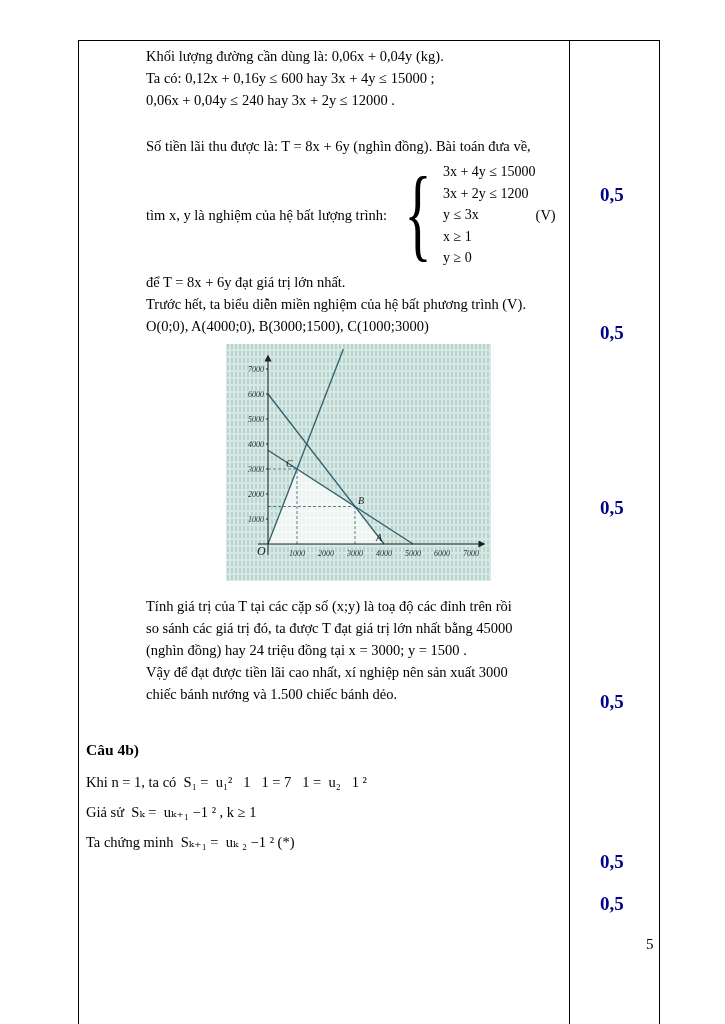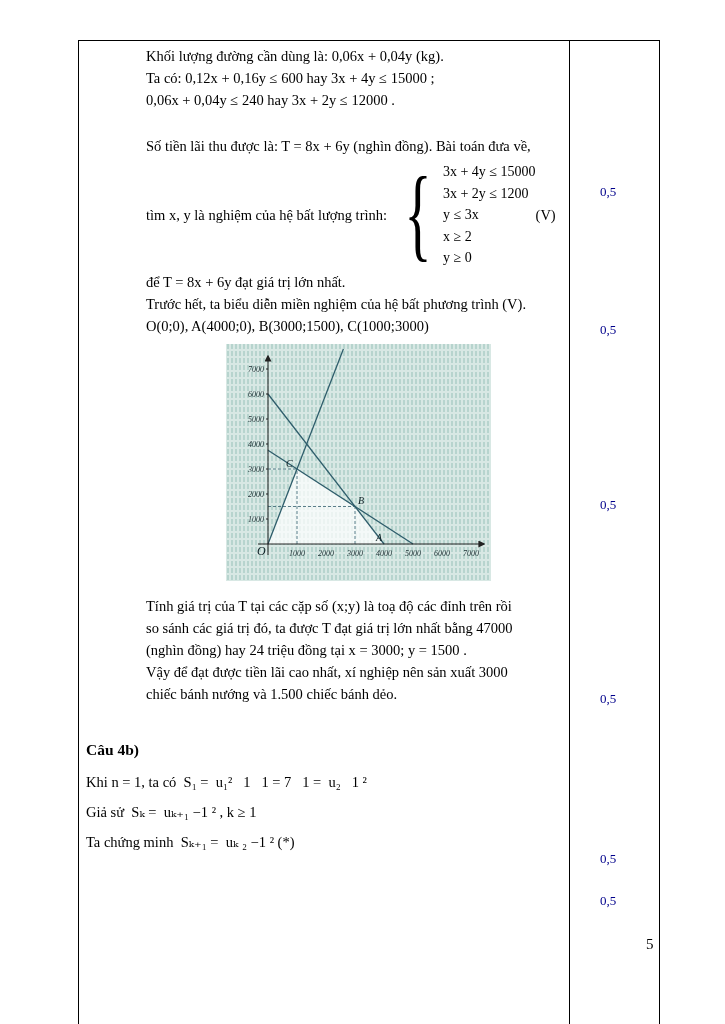--- a/index.html
+++ b/index.html
@@ -46,22 +46,22 @@
 
   
   .cau4b-block { margin-top:36px; }
   .cau4b-heading { font-size:15.5px; font-weight:bold; }
   .cau4b-line { font-size:14.5px; line-height:22px; margin-top:8px; }
   .cau4b-line.first { margin-top:12px; }
 
   
   .score-col { flex:1; position:relative; }
   .score {
-    position:absolute; left:30px; color:#00008B; font-weight:normal;
-    font-size:13px;
+    position:absolute; left:30px; color:#00008B; font-weight:bold;
+    font-size:19px;
   }
   .s1{top:143px} .s2{top:281px} .s3{top:456px}
   .s4{top:650px} .s5{top:810px} .s6{top:852px}
 
   .page-number { position:absolute; left:646px; top:936px; font-size:15px; }
 </style>
 </head>
 <body>
 
 <div class="answer-table">
@@ -75,21 +75,21 @@
       <div class="gap1"></div>
       <div class="line">Số tiền lãi thu được là: T = 8x + 6y (nghìn đồng). Bài toán đưa về,</div>
 
       <div class="system-row">
         <span class="sys-intro">tìm x, y là nghiệm của hệ bất lượng trình:</span>
         <span class="brace">{</span>
         <div class="sys-lines">
           <div>3x + 4y ≤ 15000</div>
           <div>3x + 2y ≤ 1200</div>
           <div>y ≤ 3x</div>
-          <div>x ≥ 2</div>
+          <div>x ≥ 1</div>
           <div>y ≥ 0</div>
         </div>
         <span class="sys-label">(V)</span>
       </div>
 
       <div class="line">để T = 8x + 6y đạt giá trị lớn nhất.</div>
       <div class="line">Trước hết, ta biểu diễn miền nghiệm của hệ bất phương trình (V).</div>
       <div class="line">O(0;0), A(4000;0), B(3000;1500), C(1000;3000)</div>
 
       <svg class="chart" width="265" height="237" viewBox="0 0 265 237">
@@ -134,21 +134,21 @@
           <line x1="40" y1="50" x2="42" y2="50" class="axis"></line>
           <text x="38" y="27.5" class="tick" text-anchor="end">7000</text>
           <line x1="40" y1="25" x2="42" y2="25" class="axis"></line>
           <text x="31" y="211" class="olabel">O</text>
           <text x="150" y="197" class="plabel">A</text>
           <text x="132" y="159.5" class="plabel">B</text>
           <text x="60" y="123" class="plabel">C</text>
         </svg>
 
       <div class="line after-chart">Tính giá trị của T tại các cặp số (x;y) là toạ độ các đỉnh trên rồi</div>
-      <div class="line">so sánh các giá trị đó, ta được T đạt giá trị lớn nhất bằng 47000</div>
+      <div class="line">so sánh các giá trị đó, ta được T đạt giá trị lớn nhất bằng 45000</div>
       <div class="line">(nghìn đồng) hay 24 triệu đồng tại  x = 3000; y = 1500 .</div>
       <div class="line">Vậy để đạt được tiền lãi cao nhất, xí nghiệp nên sản xuất 3000</div>
       <div class="line">chiếc bánh nướng và 1.500 chiếc bánh dẻo.</div>
     </div>
 
     <div class="cau4b-block">
       <div class="cau4b-heading">Câu 4b)</div>
       <div class="cau4b-line first pre">Khi n = 1, ta có  S₁ =  u₁²   1   1 = 7   1 =  u₂   1 ²</div>
       <div class="cau4b-line pre">Giả sử  Sₖ =  uₖ₊₁ −1 ² , k ≥ 1</div>
       <div class="cau4b-line pre">Ta chứng minh  Sₖ₊₁ =  uₖ ₂ −1 ² (*)</div>

